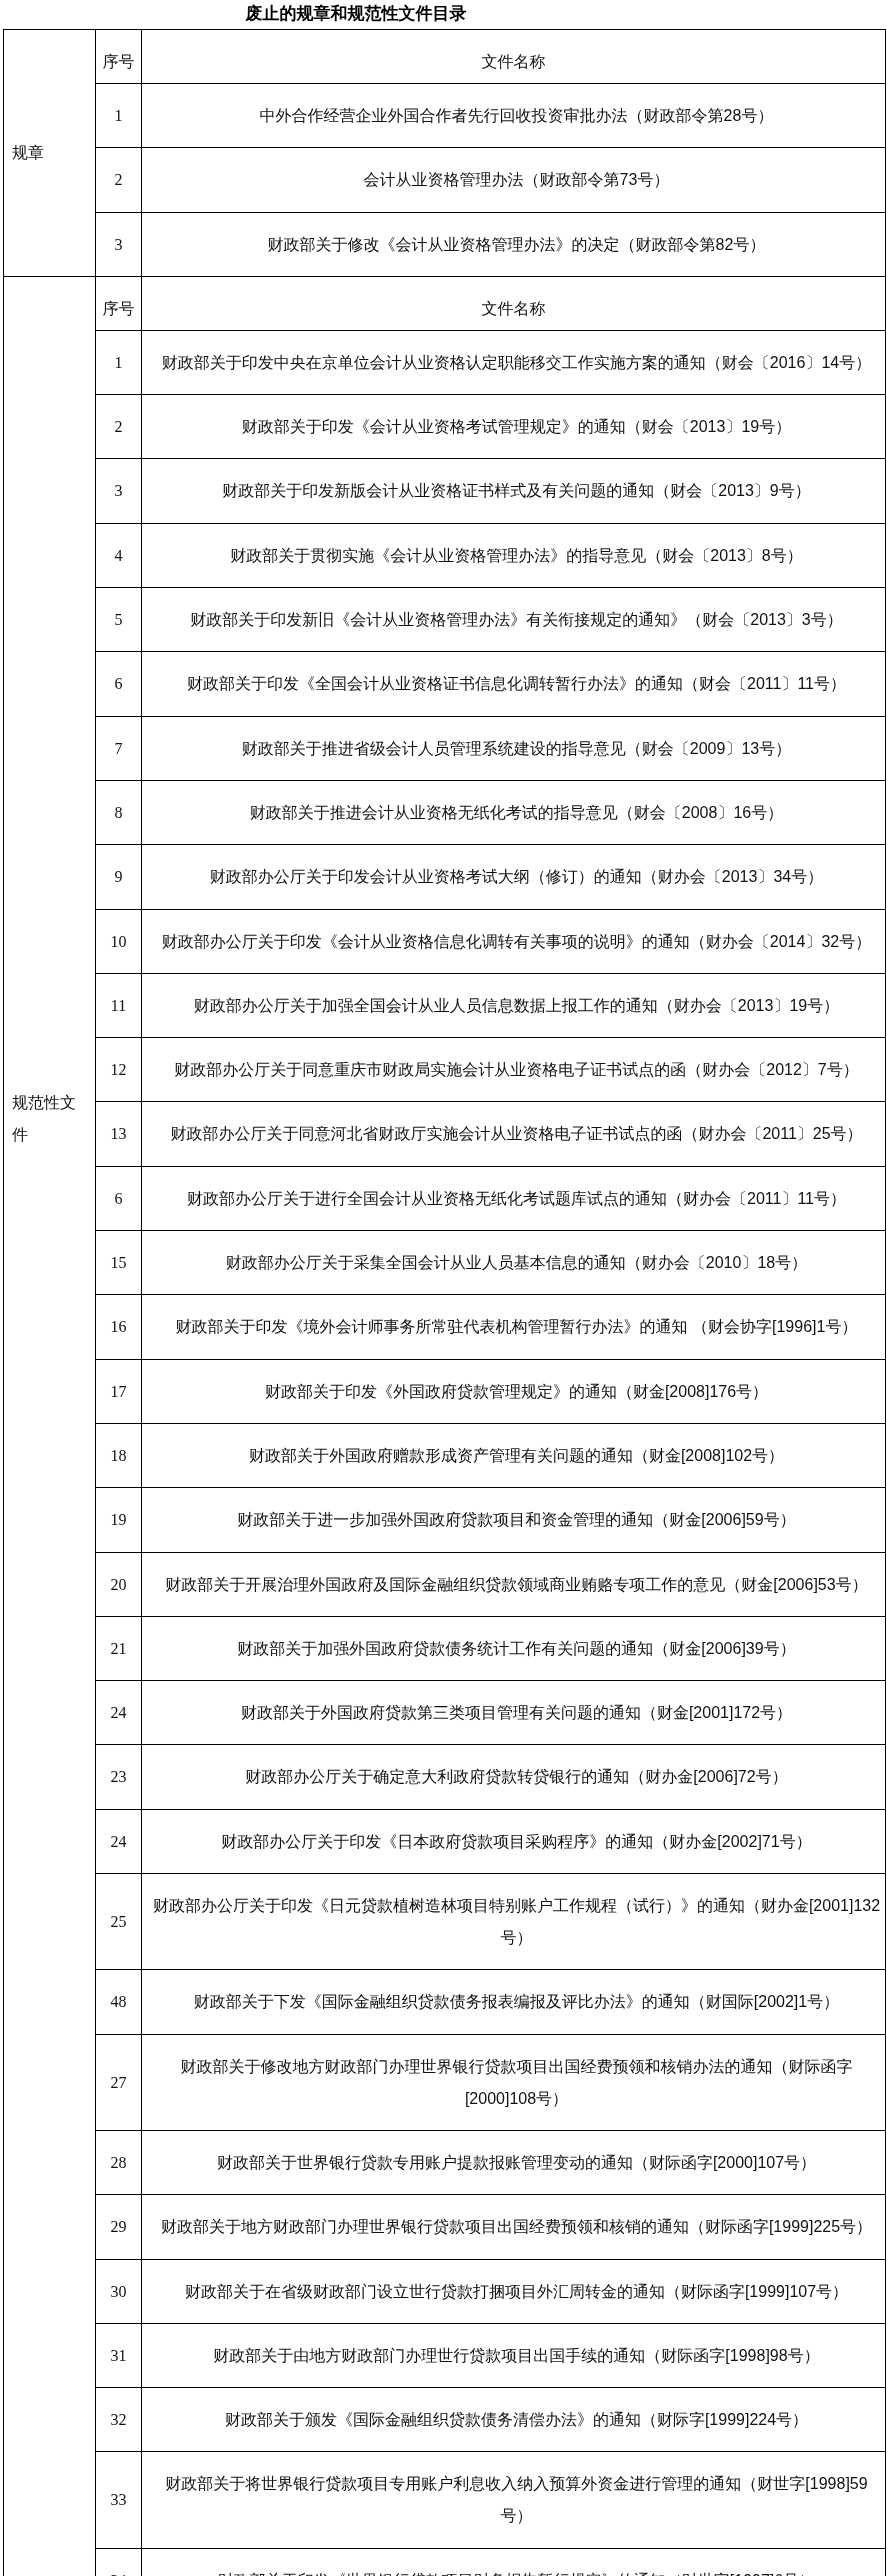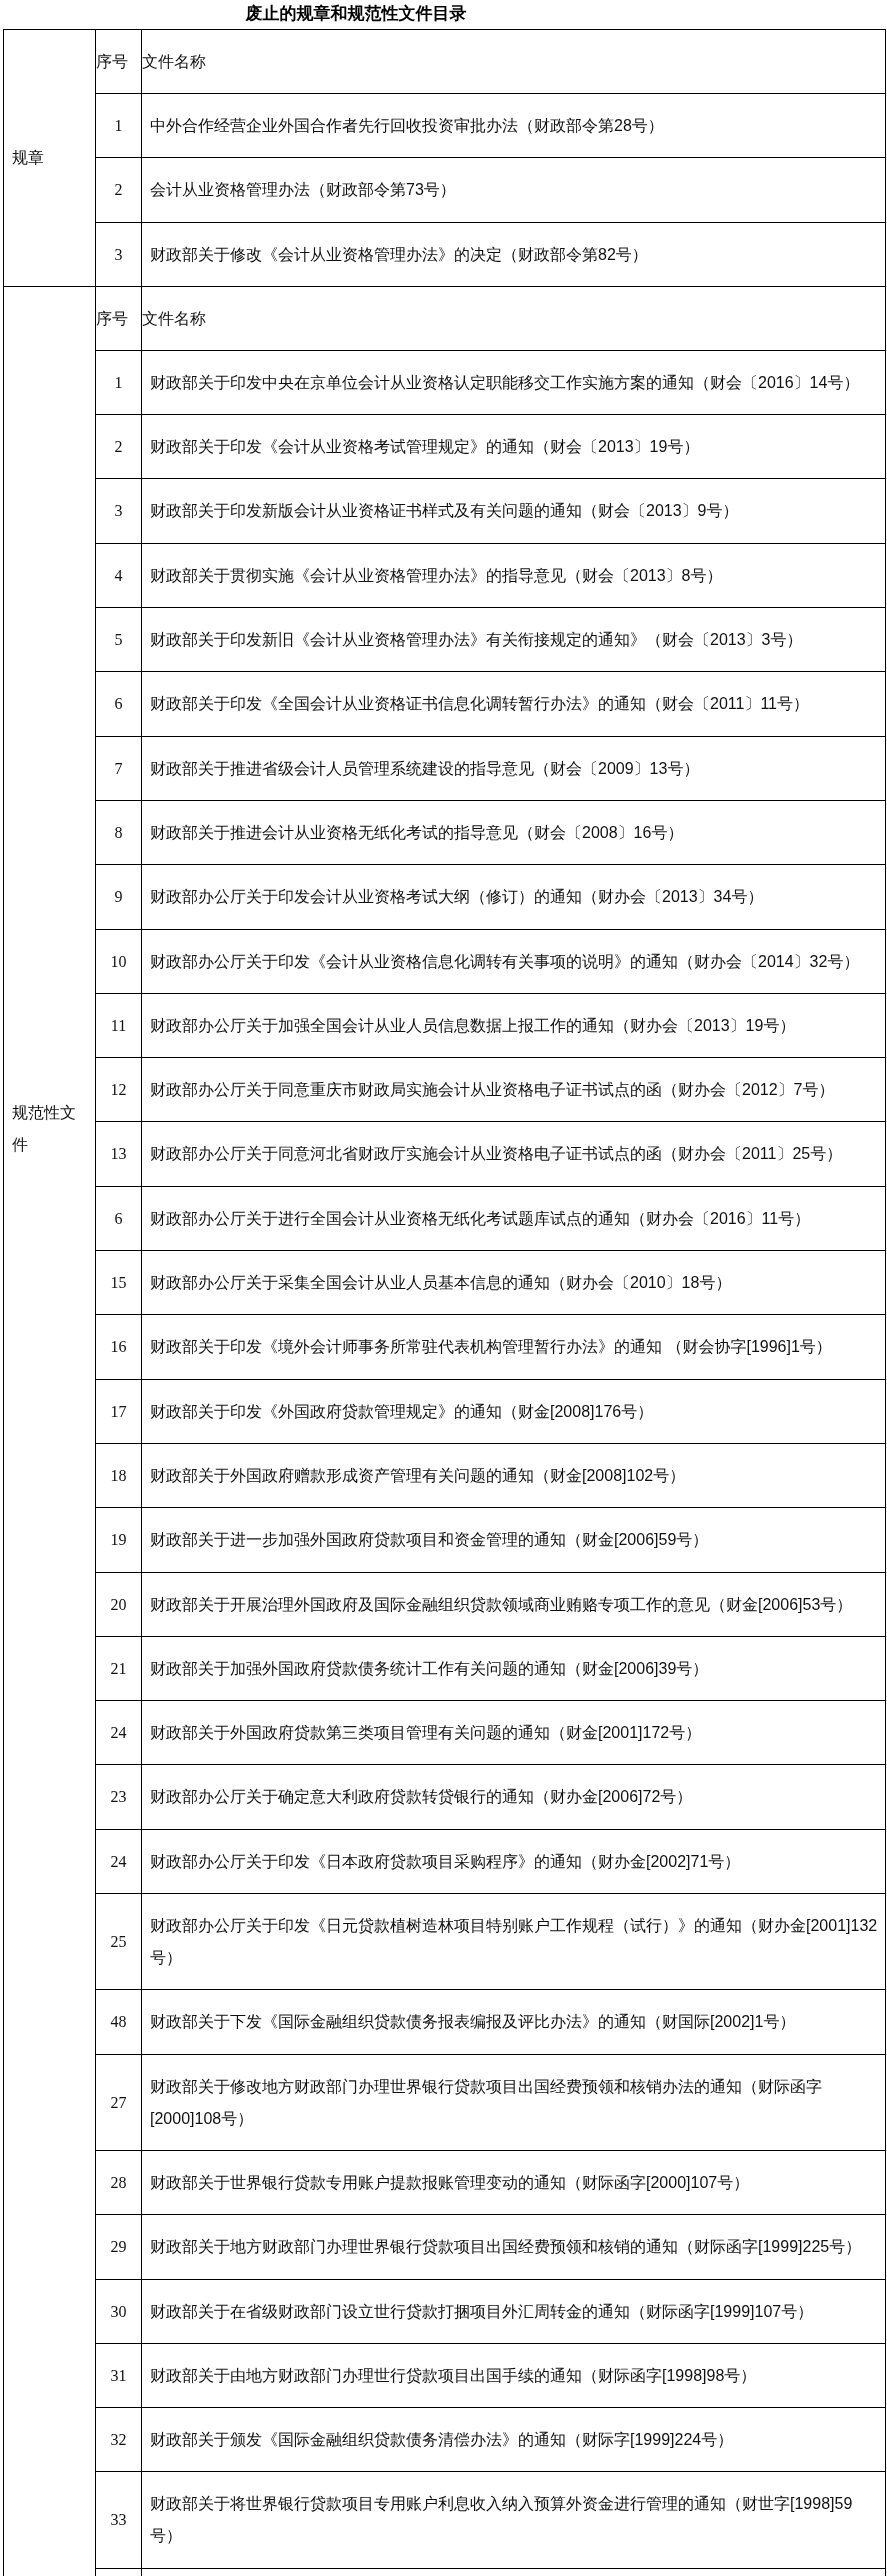--- a/index.html
+++ b/index.html
@@ -32,30 +32,30 @@
   }
   .doc-table td, .doc-table th {
     border: 1px solid #000;
     font-size: 16px;
     line-height: 32px;
     font-weight: normal;
     color: #111;
     box-sizing: content-box;
   }
   .doc-table th {
-    text-align: left;
-    padding: 16px 0 15px 0;
+    text-align: center;
+    padding: 16px 0 5px 0;
   }
   .doc-table td.no {
     text-align: center;
     font-family: "Liberation Serif", "DejaVu Serif", serif;
     padding: 16px 0 15.3px 0;
   }
   .doc-table td.name {
-    text-align: left;
+    text-align: center;
     padding: 16px 2px 15.3px 8px;
   }
   .doc-table td.cat {
     text-align: left;
     padding: 0 8px;
   }
   .doc-table td.cat-mid { vertical-align: middle; }
   .doc-table td.cat-offset { vertical-align: top; padding-top: 810px; }
 </style>
 </head>
@@ -143,21 +143,21 @@
       <tr>
         <td class="no">12</td>
         <td class="name">财政部办公厅关于同意重庆市财政局实施会计从业资格电子证书试点的函（财办会〔2012〕7号）</td>
       </tr>
       <tr>
         <td class="no">13</td>
         <td class="name">财政部办公厅关于同意河北省财政厅实施会计从业资格电子证书试点的函（财办会〔2011〕25号）</td>
       </tr>
       <tr>
         <td class="no">6</td>
-        <td class="name">财政部办公厅关于进行全国会计从业资格无纸化考试题库试点的通知（财办会〔2016〕11号）</td>
+        <td class="name">财政部办公厅关于进行全国会计从业资格无纸化考试题库试点的通知（财办会〔2011〕11号）</td>
       </tr>
       <tr>
         <td class="no">15</td>
         <td class="name">财政部办公厅关于采集全国会计从业人员基本信息的通知（财办会〔2010〕18号）</td>
       </tr>
       <tr>
         <td class="no">16</td>
         <td class="name">财政部关于印发《境外会计师事务所常驻代表机构管理暂行办法》的通知 （财会协字[1996]1号）</td>
       </tr>
       <tr>

